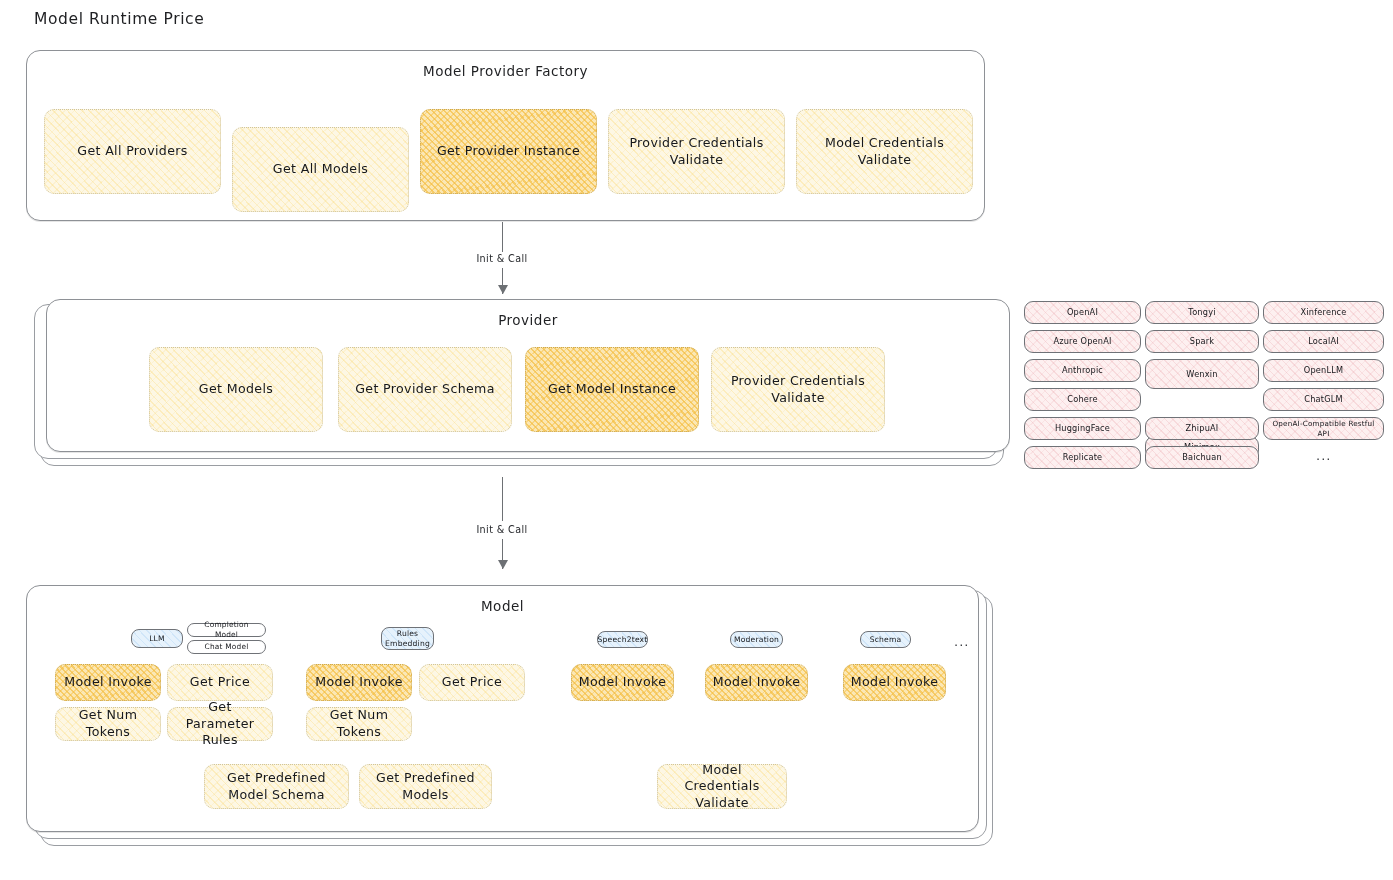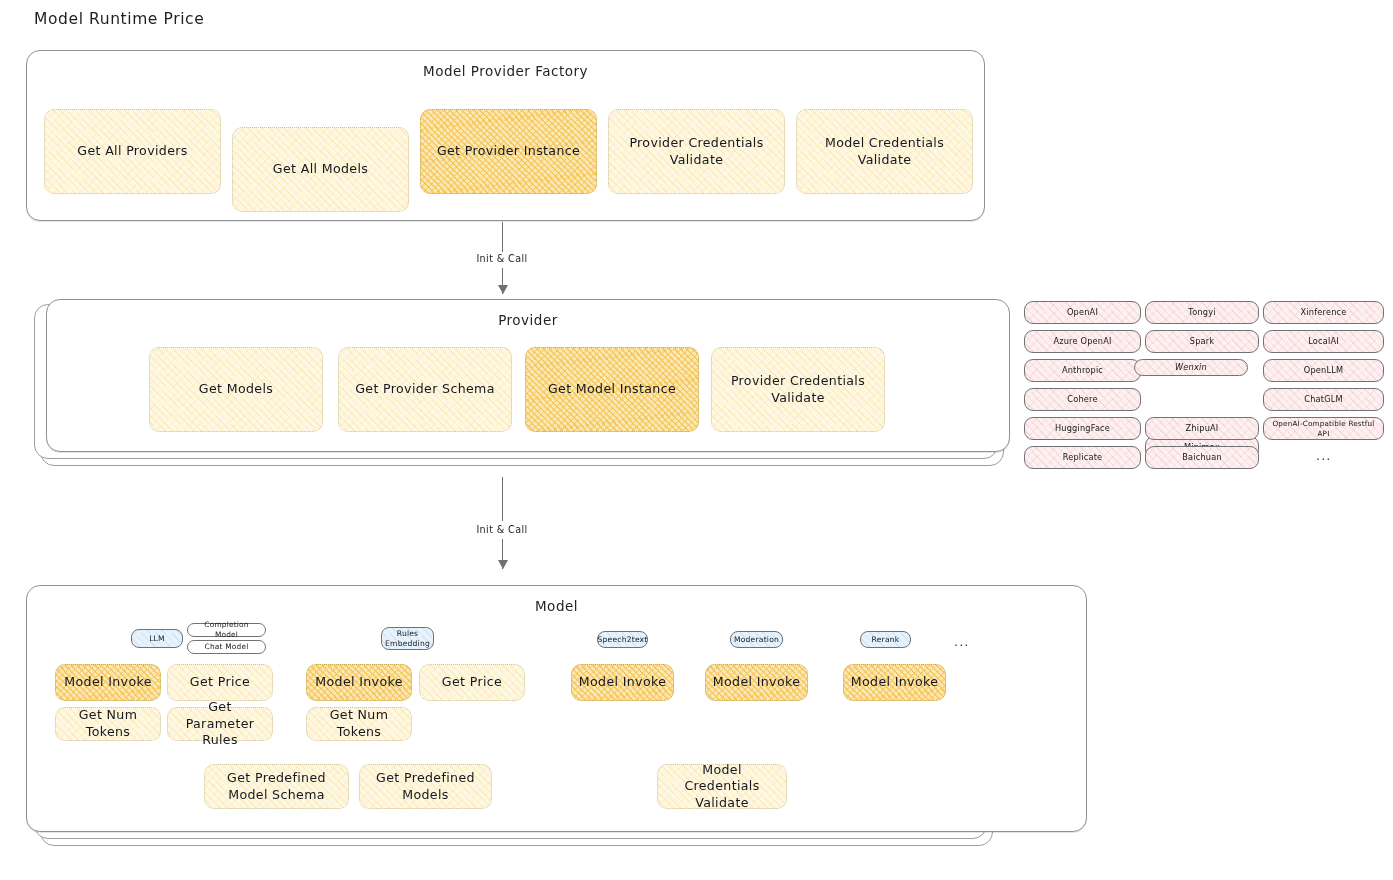--- a/index.html
+++ b/index.html
@@ -199,21 +199,21 @@
 
   <div class="node rose" style="left:0px; top:1px; width:117px; height:23px;">OpenAI</div>
   <div class="node rose" style="left:0px; top:30px; width:117px; height:23px;">Azure OpenAI</div>
   <div class="node rose" style="left:0px; top:59px; width:117px; height:23px;">Anthropic</div>
   <div class="node rose" style="left:0px; top:88px; width:117px; height:23px;text-align:center;">Cohere</div>
   <div class="node rose" style="left:0px; top:117px; width:117px; height:23px;">HuggingFace</div>
   <div class="node rose" style="left:0px; top:146px; width:117px; height:23px;">Replicate</div>
 
   <div class="node rose" style="left:121px; top:1px; width:114px; height:23px;">Tongyi</div>
   <div class="node rose" style="left:121px; top:30px; width:114px; height:23px;">Spark</div>
-  <div class="node rose" style="left:110px; top:59px; width:114px; height:17px;font-style:italic;">Wenxin</div>
+  <div class="node rose" style="left:121px; top:59px; width:114px; height:30px;">Wenxin</div>
   <div class="node rose" style="left:121px; top:88px; width:114px; height:23px;margin-top:48px;">Minimax</div>
   <div class="node rose" style="left:121px; top:117px; width:114px; height:23px;">ZhipuAI</div>
   <div class="node rose" style="left:121px; top:146px; width:114px; height:23px;">Baichuan</div>
 
   <div class="node rose" style="left:239px; top:1px; width:121px; height:23px;">Xinference</div>
   <div class="node rose" style="left:239px; top:30px; width:121px; height:23px;">LocalAI</div>
   <div class="node rose" style="left:239px; top:59px; width:121px; height:23px;">OpenLLM</div>
   <div class="node rose" style="left:239px; top:88px; width:121px; height:23px;">ChatGLM</div>
   <div class="node rose" style="left:239px; top:117px; width:121px; height:23px; font-size:7.2px;">OpenAI-Compatible Restful API</div>
   <div class="ellipsis" style="left:292px; top:148px;">...</div>
@@ -221,21 +221,21 @@
 
 <div class="connector" style="left:0; top:0; width:100%; height:100%;">
   <div class="conn-line" style="left:502px; top:477px; height:44px;"></div>
   <div class="conn-line" style="left:502px; top:539px; height:30px;"></div>
   <div class="conn-head" style="left:497.5px; top:560px;"></div>
   <div class="conn-label" style="left:502px; top:523px;">Init &amp; Call</div>
 </div>
 
 <div class="deck" style="left:40px; top:595px; width:953px; height:251px;"></div>
 <div class="deck" style="left:34px; top:590px; width:953px; height:249px;"></div>
-<div class="panel" style="left:26px; top:585px; width:1061px; height:247px;">
+<div class="panel" style="left:26px; top:585px; width:953px; height:247px;">
   <div class="panel-title">Model</div>
 
   <div class="node blue" style="left:104px; top:43px; width:52px; height:19px;">LLM</div>
   <div class="node plain" style="left:160px; top:37px; width:79px; height:14px;">Completion Model</div>
   <div class="node plain" style="left:160px; top:54px; width:79px; height:14px;">Chat Model</div>
 
   <div class="node yellow hot" style="left:28px; top:78px; width:106px; height:37px;">Model Invoke</div>
   <div class="node yellow" style="left:140px; top:78px; width:106px; height:37px;">Get Price</div>
   <div class="node yellow" style="left:28px; top:121px; width:106px; height:34px;">Get Num Tokens</div>
   <div class="node yellow" style="left:140px; top:121px; width:106px; height:34px;">Get Parameter Rules</div>
@@ -245,21 +245,21 @@
   <div class="node yellow hot" style="left:279px; top:78px; width:106px; height:37px;">Model Invoke</div>
   <div class="node yellow" style="left:392px; top:78px; width:106px; height:37px;">Get Price</div>
   <div class="node yellow" style="left:279px; top:121px; width:106px; height:34px;">Get Num Tokens</div>
 
   <div class="node blue" style="left:570px; top:45px; width:51px; height:17px;">Speech2text</div>
   <div class="node yellow hot" style="left:544px; top:78px; width:103px; height:37px;">Model Invoke</div>
 
   <div class="node blue" style="left:703px; top:45px; width:53px; height:17px;">Moderation</div>
   <div class="node yellow hot" style="left:678px; top:78px; width:103px; height:37px;">Model Invoke</div>
 
-  <div class="node blue" style="left:833px; top:45px; width:51px; height:17px;">Rerank</div>
+  <div class="node blue" style="left:833px; top:45px; width:51px; height:17px;">Schema</div>
   <div class="node yellow hot" style="left:816px; top:78px; width:103px; height:37px;">Model Invoke</div>
 
   <div class="ellipsis" style="left:927px; top:48px;">...</div>
 
   <div class="node yellow" style="left:177px; top:178px; width:145px; height:45px;">Get Predefined Model Schema</div>
   <div class="node yellow" style="left:332px; top:178px; width:133px; height:45px;">Get Predefined Models</div>
   <div class="node yellow" style="left:630px; top:178px; width:130px; height:45px;">Model Credentials Validate</div>
 </div>
 
 </body></html>

